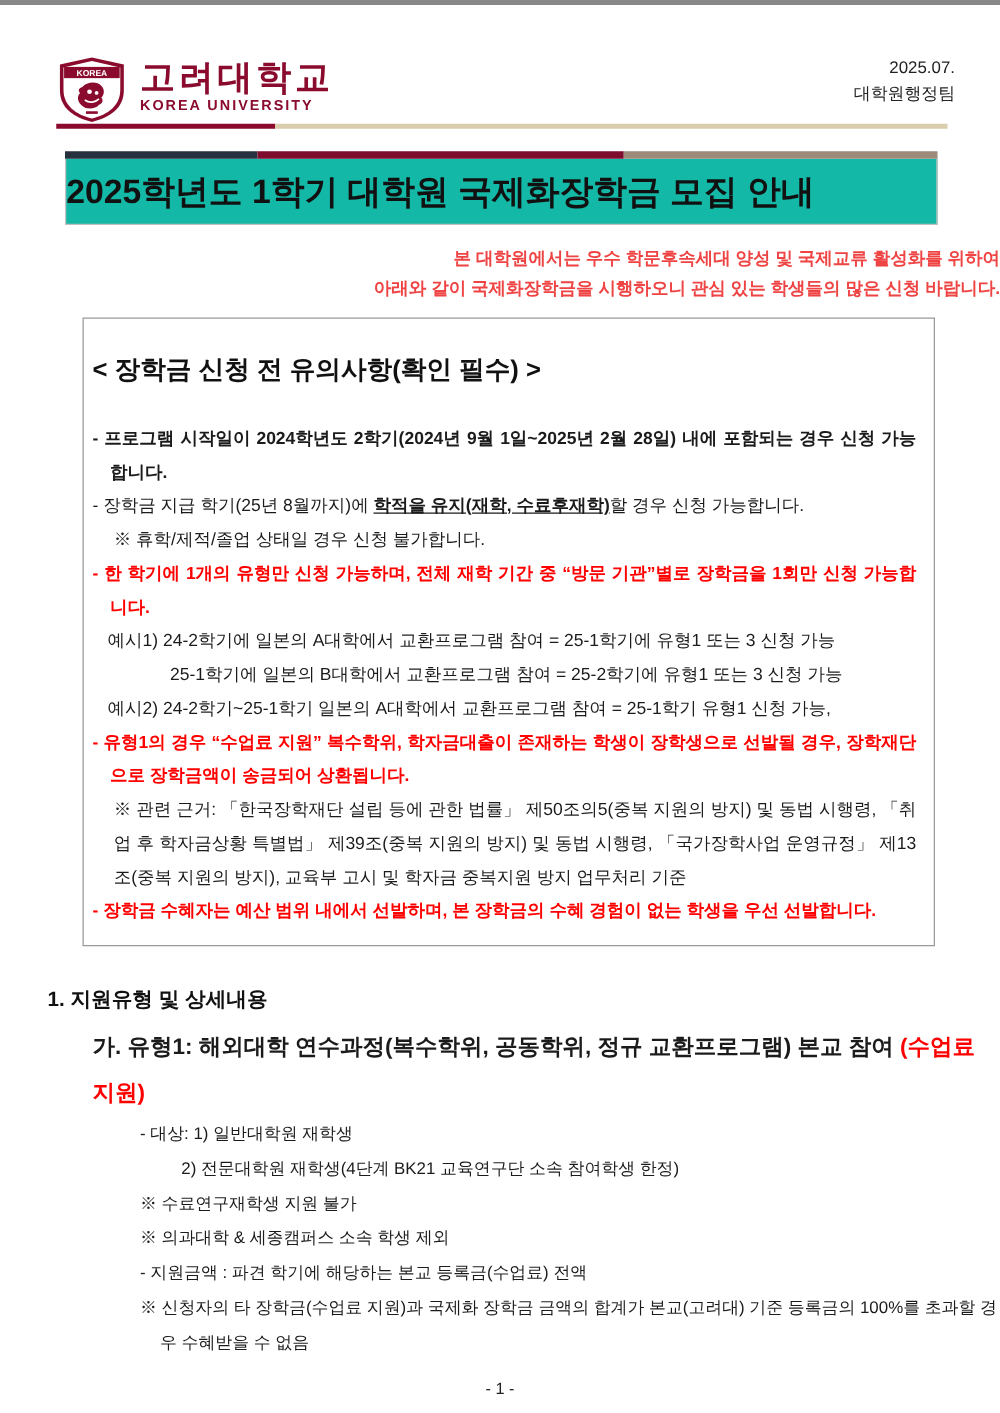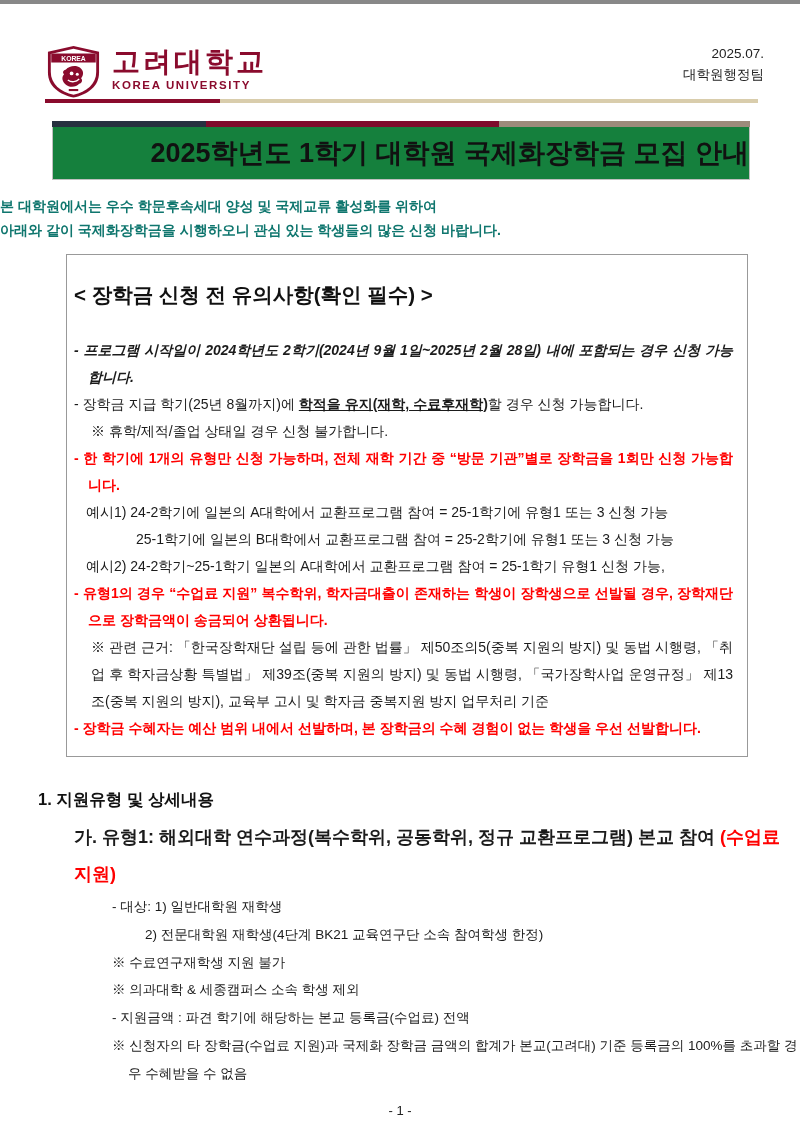--- a/index.html
+++ b/index.html
@@ -23,42 +23,42 @@
   .header-rule .r1 { width:24.5%; background:#8A0B2D; }
   .header-rule .r2 { width:75.5%; background:#D9CDAC; }
   
   .content { padding-top:117px; }
   .banner-wrap { margin:0 50px 0 52px; }
   .banner-stripe { height:6px; display:flex; }
   .banner-stripe .s1 { width:22%; background:#273140; }
   .banner-stripe .s2 { width:42%; background:#7E0C2C; }
   .banner-stripe .s3 { width:36%; background:#9C8B7B; }
   .banner-body {
-    background:#15803d; border:1px solid #c0c0c0; border-top:none;
-    height:53px; display:flex; align-items:center; justify-content:flex-end;
+    background:#14b8a6; border:1px solid #c0c0c0; border-top:none;
+    height:53px; display:flex; align-items:center; justify-content:flex-start;
   }
   .banner-title { font-size:27px; font-weight:bold; color:#111; letter-spacing:0px; }
   
-  .intro { margin-top:15px; text-align:left; font-size:14px; font-weight:bold; line-height:1.7; color:#0f766e; }
+  .intro { margin-top:15px; text-align:right; font-size:14px; font-weight:bold; line-height:1.7; color:#ef4444; }
   
   .notice-box {
     margin:11px 52px 0 66px; width:682px;
     border:1px solid #999;
     padding:26px 14px 14px 7px;
   }
   .notice-title { font-size:20.5px; font-weight:bold; color:#111; margin-bottom:28px; }
   .notice-lines .line { font-size:14px; line-height:1.93; color:#1b1b1b; text-align:justify; }
   
   .line.b   { padding-left:14px; text-indent:-14px; }
   .line.s1  { margin-left:17px; }
   .line.ex  { margin-left:12px; }
   .line.ex2 { margin-left:62px; }
   .line.ex3 { margin-left:36px; padding-left:19px; text-indent:-19px; }
   
-  .line.bold { font-weight:bold;font-style:italic; }
+  .line.bold { font-weight:bold; }
   .line.red  { color:#FF0000; font-weight:bold; }
   span.red { color:#FF0000; font-weight:bold; }
   span.bu  { font-weight:bold; text-decoration:underline; }
   
   .section1 { margin-top:32px; }
   .section1-heading { margin-left:38px; font-size:16.5px; font-weight:bold; color:#111; }
   .section1-lines { margin-top:8px; }
   .section1-lines .line { font-size:13.5px; line-height:2.06; color:#1b1b1b; }
   .line.ga { margin-left:74px; font-weight:bold; font-size:18px; }
   .line.d1 { margin-left:112px; padding-left:12px; text-indent:-12px; }

